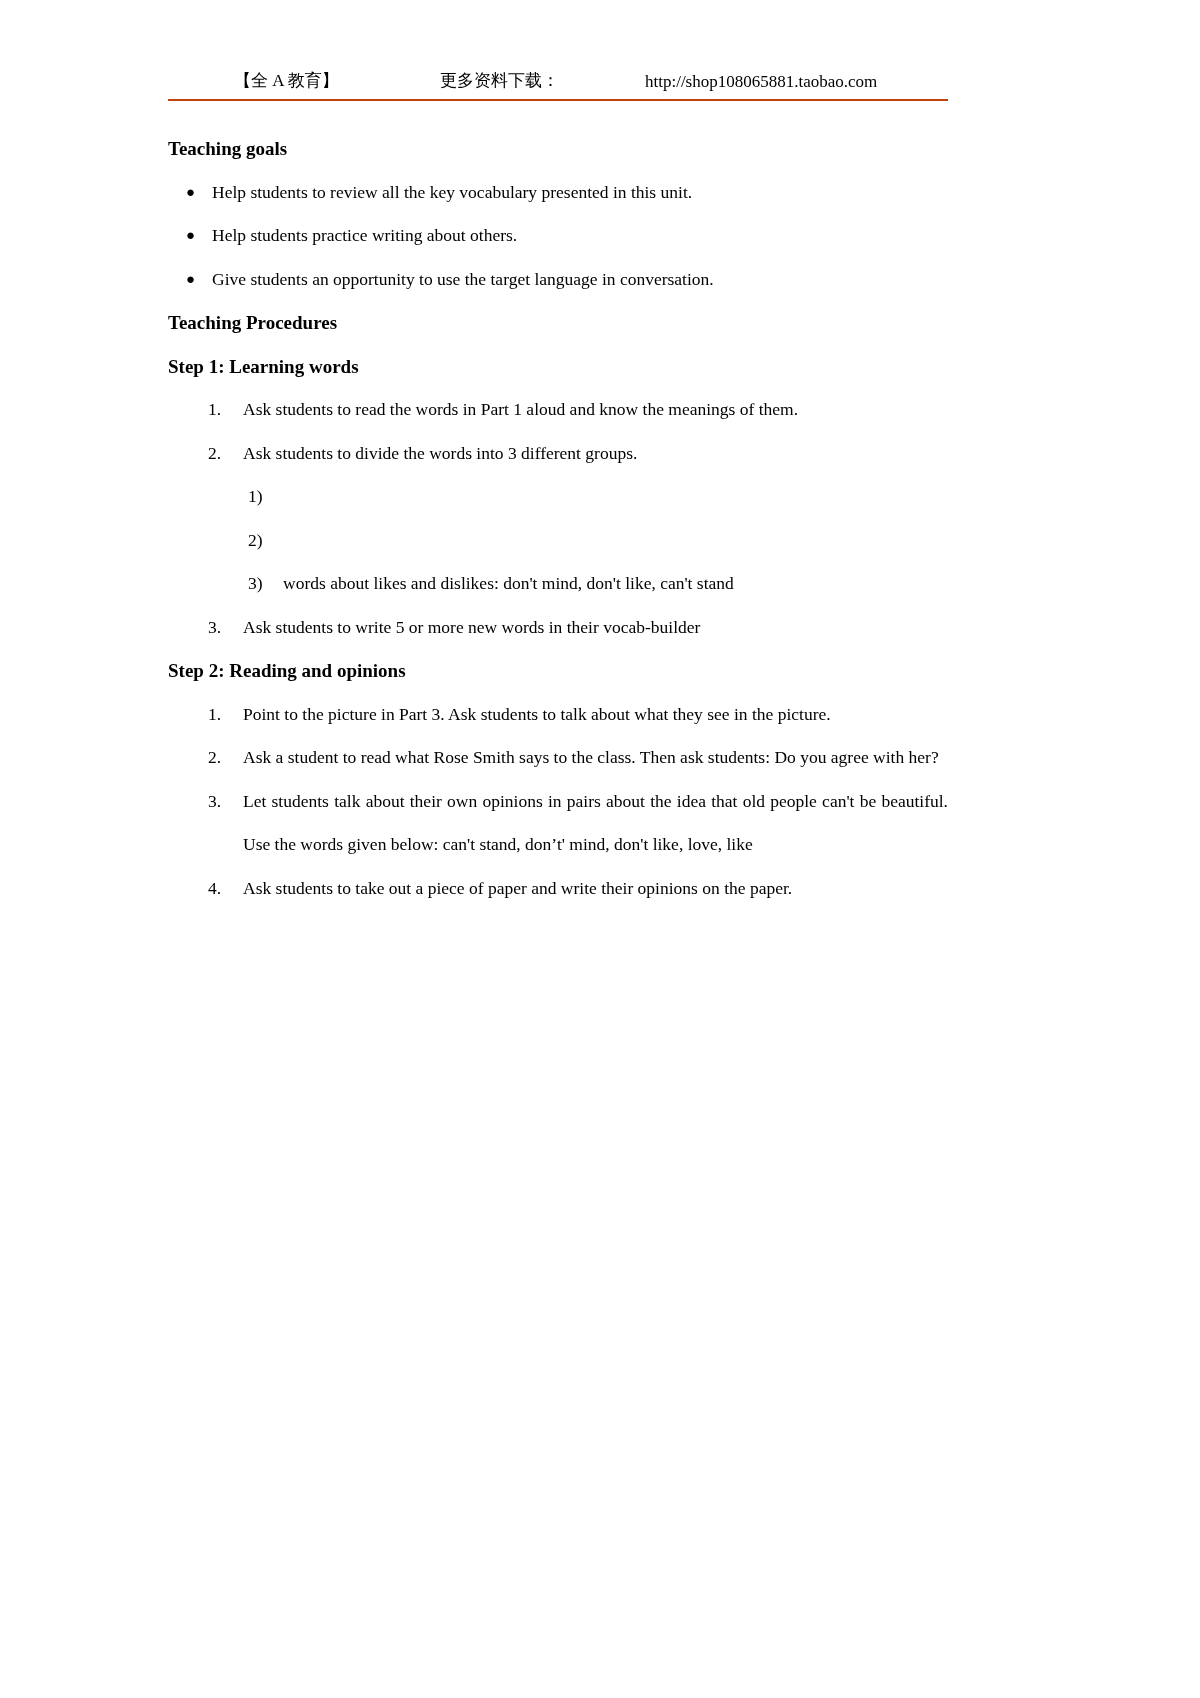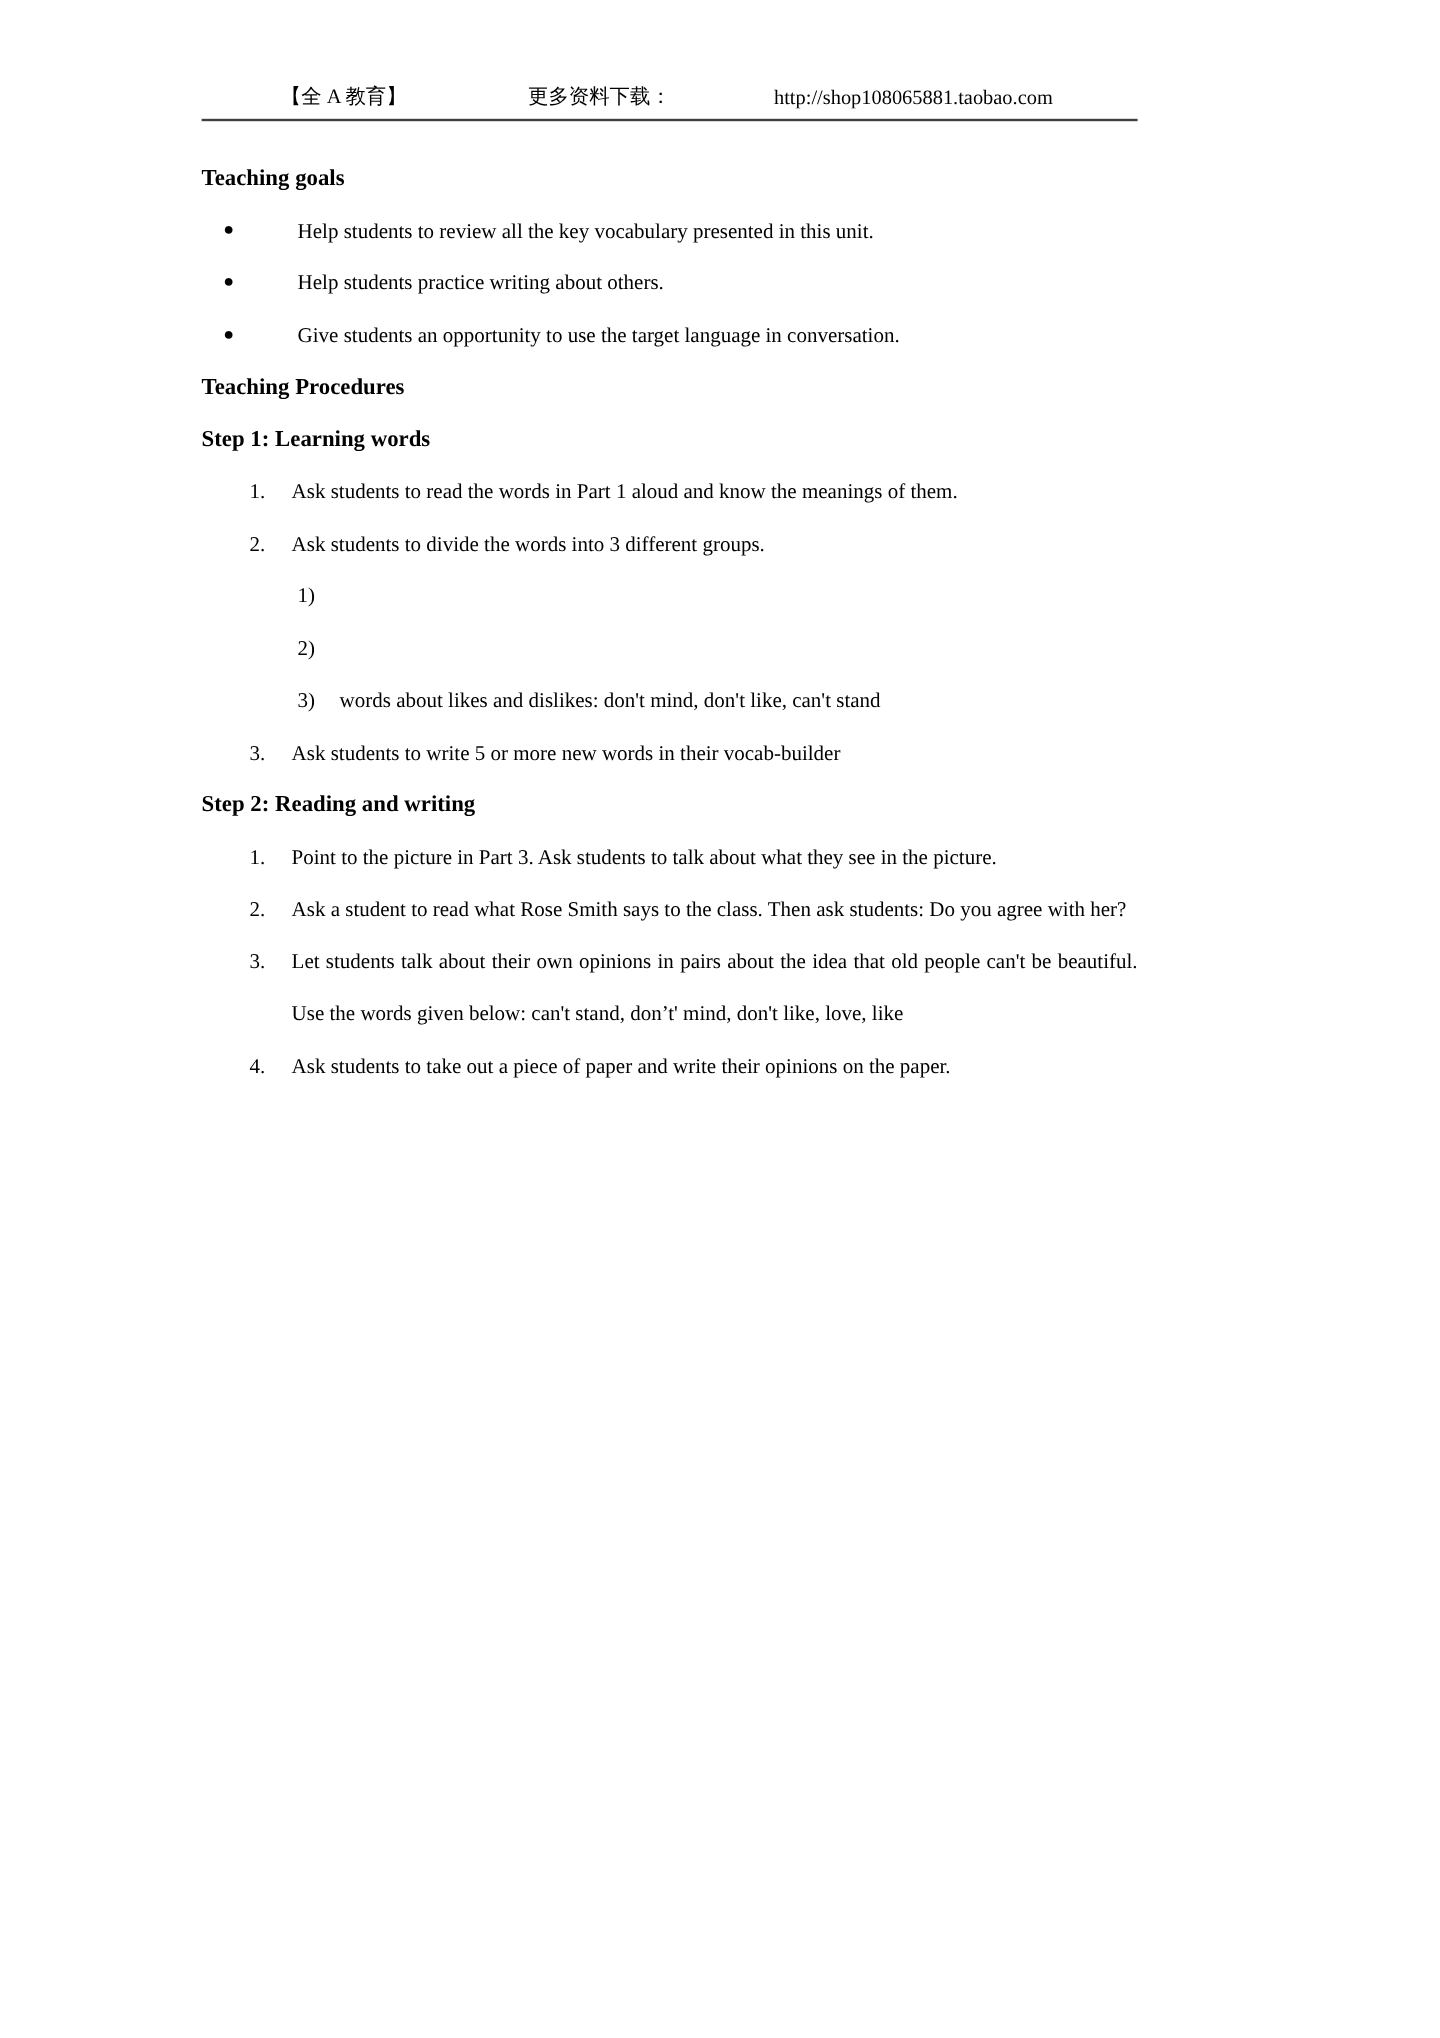--- a/index.html
+++ b/index.html
@@ -12,21 +12,21 @@
     color: #000000;
     overflow: hidden;
   }
   .page { width: 1200px; height: 1698px; position: relative; }
 
   
   .header {
     position: relative;
     margin: 0 252px 0 168px;   
     height: 101px;
-    border-bottom: 2px solid #404040;
+    border-bottom: 2px solid #c2410c;
   }
   .header span { position: absolute; bottom: 7px; font-size: 17px; white-space: nowrap; }
   .header .h-brand  { left: 66px; }
   .header .h-center { left: 272px; }
   .header .h-url    { left: 477px; }
 
   
   .doc-title {
     margin: 116px 252px 6px 200px;
     font-size: 26px;
@@ -53,21 +53,21 @@
   }
   .heading { font-weight: bold; font-size: 19px; }
 
   .bullet-row { display: flex; }
   .bullet-row .bullet {
     flex: none;
     width: 26px;
     margin-left: 18px;
     font-size: 15px;
   }
-  .bullet-row .txt { flex: 1; margin-left: 36px; }
+  .bullet-row .txt { flex: 1; }
 
   .num-row { display: flex; }
   .num-row .num { flex: none; margin-left: 40px; width: 35px; }
   .num-row .txt { flex: 1; }
 
   .num-row.sub .num { margin-left: 80px; width: 35px; }
 
   .num-row.justify .txt { text-align: justify; }
 
   .closing-line { margin-top: 0; }
@@ -123,21 +123,21 @@
     <div class="num-row sub">
       <span class="num">3)</span>
       <span class="txt">words about likes and dislikes: don't mind, don't like, can't stand</span>
     </div>
 
     <div class="num-row">
       <span class="num">3.</span>
       <span class="txt">Ask students to write 5 or more new words in their vocab-builder</span>
     </div>
 
-    <div class="heading">Step 2: Reading and writing</div>
+    <div class="heading">Step 2: Reading and opinions</div>
 
     <div class="num-row">
       <span class="num">1.</span>
       <span class="txt">Point to the picture in Part 3. Ask students to talk about what they see in the picture.</span>
     </div>
     <div class="num-row justify">
       <span class="num">2.</span>
       <span class="txt">Ask a student to read what Rose Smith says to the class. Then ask students: Do you agree with her?</span>
     </div>
     <div class="num-row justify">

